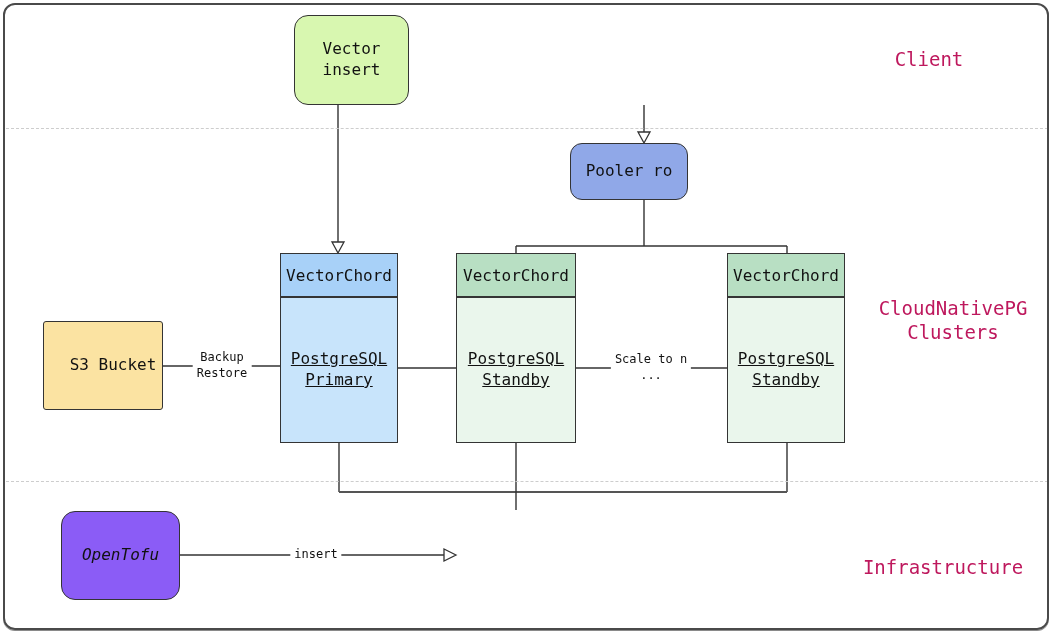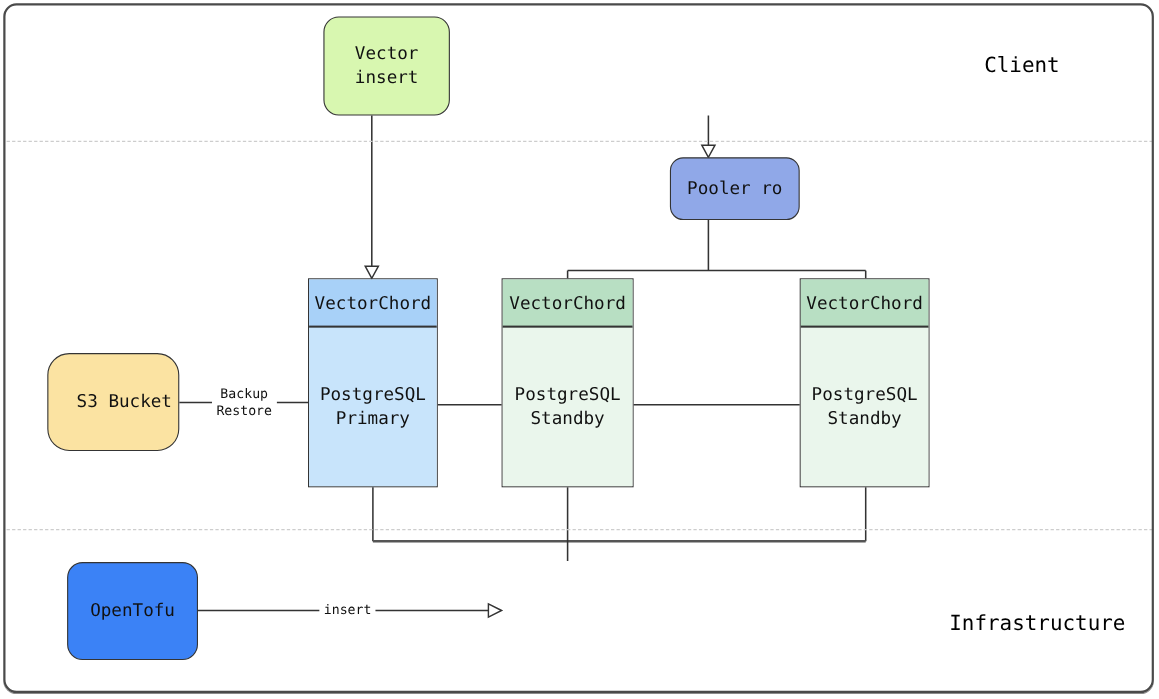--- a/index.html
+++ b/index.html
@@ -45,21 +45,21 @@
     justify-content: center;
     font-size: 16px;
     text-align: center;
     white-space: pre-line;
     line-height: 1.3;
   }
   .rounded { border-radius: 14px; }
   .fill-client   { background: #d8f7b0; }
   .fill-pooler   { background: #90a8e8; }
   .fill-storage  { background: #fbe3a2; }
-  .fill-opentofu { background: #3b82f6; }
+  .fill-opentofu { background: #8b5cf6; font-style: italic; }
 
   .db {
     position: absolute;
     border: 1.6px solid #343434;
     box-sizing: border-box;
     display: flex;
     flex-direction: column;
   }
   .db .hdr {
     height: 42px;
@@ -72,33 +72,34 @@
   }
   .db .bdy {
     flex: 1;
     display: flex;
     align-items: center;
     justify-content: center;
     font-size: 16px;
     text-align: center;
     white-space: pre-line;
     line-height: 1.3;
+    text-decoration: underline;
   }
   .db.primary .hdr { background: #a8d1f8; }
   .db.primary .bdy { background: #c8e4fb; }
   .db.standby .hdr { background: #b8dfc3; }
   .db.standby .bdy { background: #eaf6ec; }
 
   .section-label {
     position: absolute;
     font-size: 19px;
     text-align: center;
     white-space: pre-line;
     line-height: 1.25;
-    color: #000000;
+    color: #be185d;
   }
   .edge-label {
     position: absolute;
     transform: translate(-50%, -50%);
     background: #ffffff;
     font-size: 12px;
     text-align: center;
     white-space: pre-line;
     line-height: 1.3;
     padding: 0 4px;
@@ -135,47 +136,51 @@
 
     <path d="M180,555 H444"></path>
     <polygon points="456,555 444,549 444,561"></polygon>
   </svg>
 
   <div class="divider d1"></div>
   <div class="divider d2"></div>
   <div class="frame"></div>
 
   <div class="section-label" style="left:849px; top:48px; width:160px;">Client</div>
+  <div class="section-label" style="left:853px; top:297px; width:200px;">CloudNativePG
+Clusters</div>
   <div class="section-label" style="left:843px; top:543px; width:200px;margin-top:13px;">Infrastructure</div>
 
   <div class="node rounded fill-client" style="left:269px; top:15px; width:115px; height:90px;margin-left:25px;">Vector insert</div>
 
 
-  <div class="node rounded fill-pooler" style="left:609px; top:143px; width:118px; height:57px; border-radius:12px;">Pooler ro</div>
+  <div class="node rounded fill-pooler" style="left:570px; top:143px; width:118px; height:57px; border-radius:12px;">Pooler ro</div>
 
   <div class="db primary" style="left:280px; top:253px; width:118px; height:190px;">
     <div class="hdr">VectorChord</div>
     <div class="bdy">PostgreSQL
 Primary</div>
   </div>
 
   <div class="db standby" style="left:456px; top:253px; width:120px; height:190px;">
     <div class="hdr">VectorChord</div>
     <div class="bdy">PostgreSQL
 Standby</div>
   </div>
 
   <div class="db standby" style="left:727px; top:253px; width:118px; height:190px;">
     <div class="hdr">VectorChord</div>
     <div class="bdy">PostgreSQL
 Standby</div>
   </div>
 
-  <div class="node rounded fill-storage" style="left:43px; top:321px; width:120px; height:89px; border-radius:20px;padding-left:20px;">S3 Bucket</div>
+  <div class="node rounded fill-storage" style="left:43px; top:321px; width:120px; height:89px; border-radius:3px;padding-left:20px;">S3 Bucket</div>
 
   <div class="node rounded fill-opentofu" style="left:61px; top:511px; width:119px; height:89px;">OpenTofu</div>
 
 
   <div class="edge-label" style="left:222px; top:366px;">Backup
 Restore</div>
+  <div class="edge-label" style="left:651px; top:368px;">Scale to n
+...</div>
   <div class="edge-label" style="left:316px; top:555px;">insert</div>
 
 </div>
 
 </body></html>

